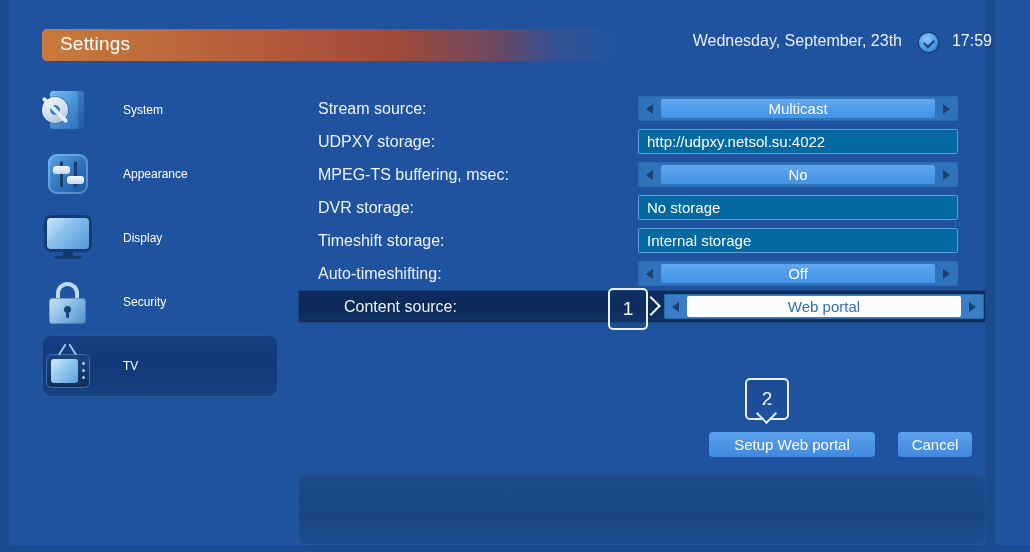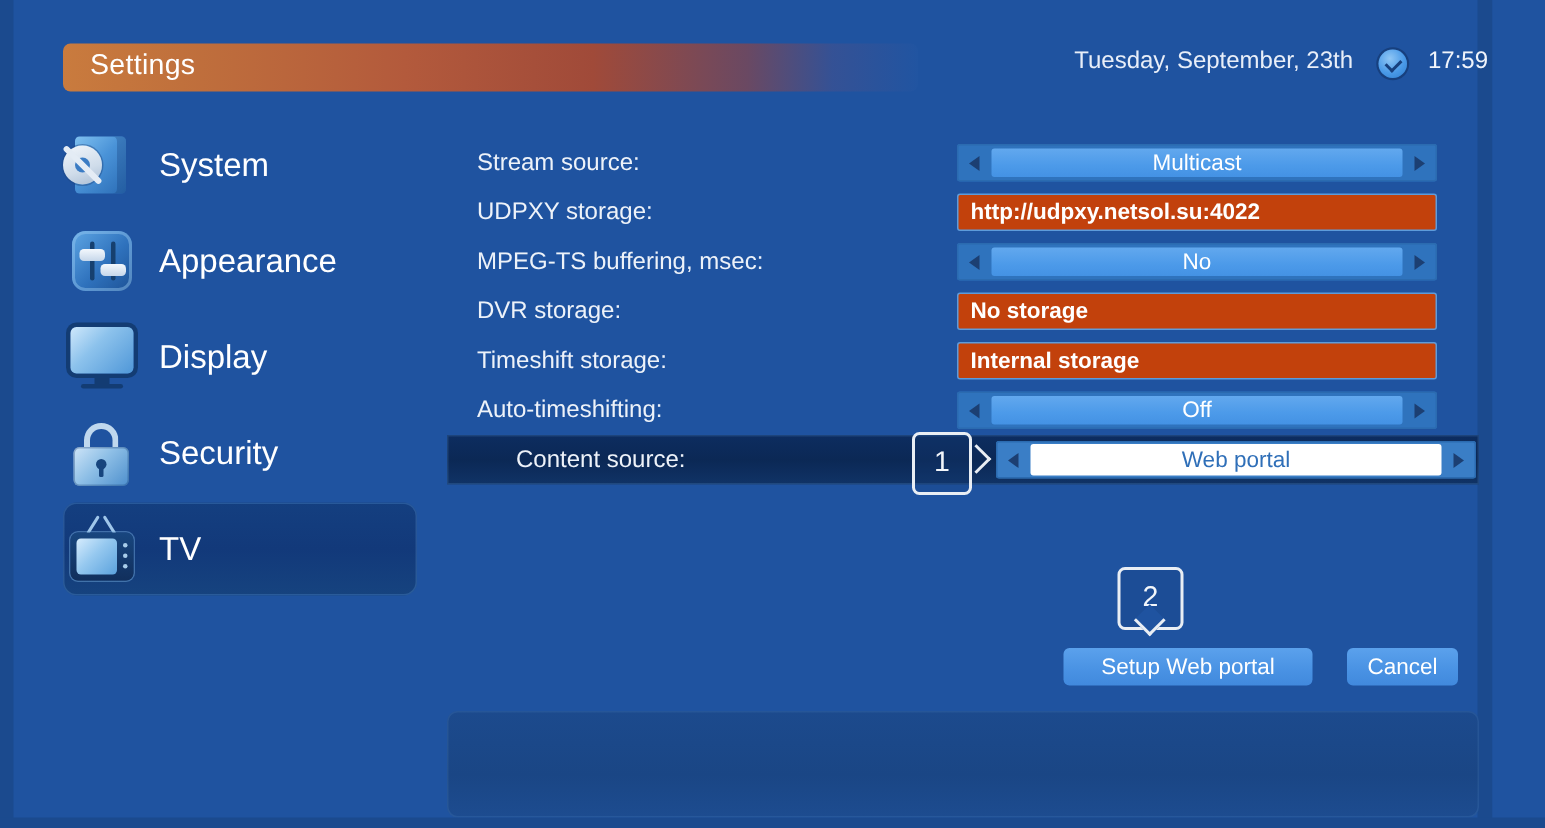--- a/index.html
+++ b/index.html
@@ -106,22 +106,22 @@
   }
   .nav-icon {
     position: relative;
     width: 52px; height: 46px;
     flex: 0 0 52px;
     z-index: 2;
   }
   .nav-label {
     position: relative;
     z-index: 2;
-    margin-left: 12px;
-    font-size: 22px;
+    margin-left: 29px;
+    font-size: 12px;
     color: #ffffff;
   }
 
   
   .ic-system .box {
     position: absolute; left: 8px; top: 4px;
     width: 34px; height: 38px;
     background: linear-gradient(135deg, #7fc0f0 0%, #4a93d8 45%, #2a6cb5 100%);
     border-radius: 3px;
     box-shadow: inset -6px 0 0 rgba(20,60,120,0.30);
@@ -327,30 +327,29 @@
   .spinner.active .spin-value {
     background: #ffffff;
     color: #2f6fb8;
     height: 21px;
   }
   .spinner.active { background: #3a7ec6; }
 
   
   .textbox {
     position: absolute; inset: 0;
-    background: #c2410c;
+    background: #0369a1;
     border: 1px solid #5d9bdb;
     border-radius: 2px;
     box-sizing: border-box;
     display: flex;
     align-items: center;
     padding-left: 8px;
     font-size: 15px;
     color: #ffffff;
-    font-weight: bold;
   }
 
   
   .marker {
     position: absolute;
     border: 2px solid #e9eef4;
     border-radius: 5px;
     background: rgba(20,60,118,0.25);
     color: #f2f6fa;
     font-size: 19px;
@@ -412,21 +411,21 @@
 <div id="screen">
 
   <div class="edge-left"></div>
   <div class="edge-right"></div>
   <div class="edge-right2"></div>
   <div class="edge-bottom"></div>
 
   <div class="titlebar">
     <div class="label">Settings</div>
   </div>
-  <div class="header-date">Tuesday, September, 23th</div>
+  <div class="header-date">Wednesday, September, 23th</div>
   <div class="clock-icon"></div>
   <div class="header-time">17:59</div>
 
   <div class="sidebar">
 
     <div class="nav-item">
       <div class="nav-icon ic-system">
         <div class="box"></div>
           <div class="gear"></div>
       </div>

